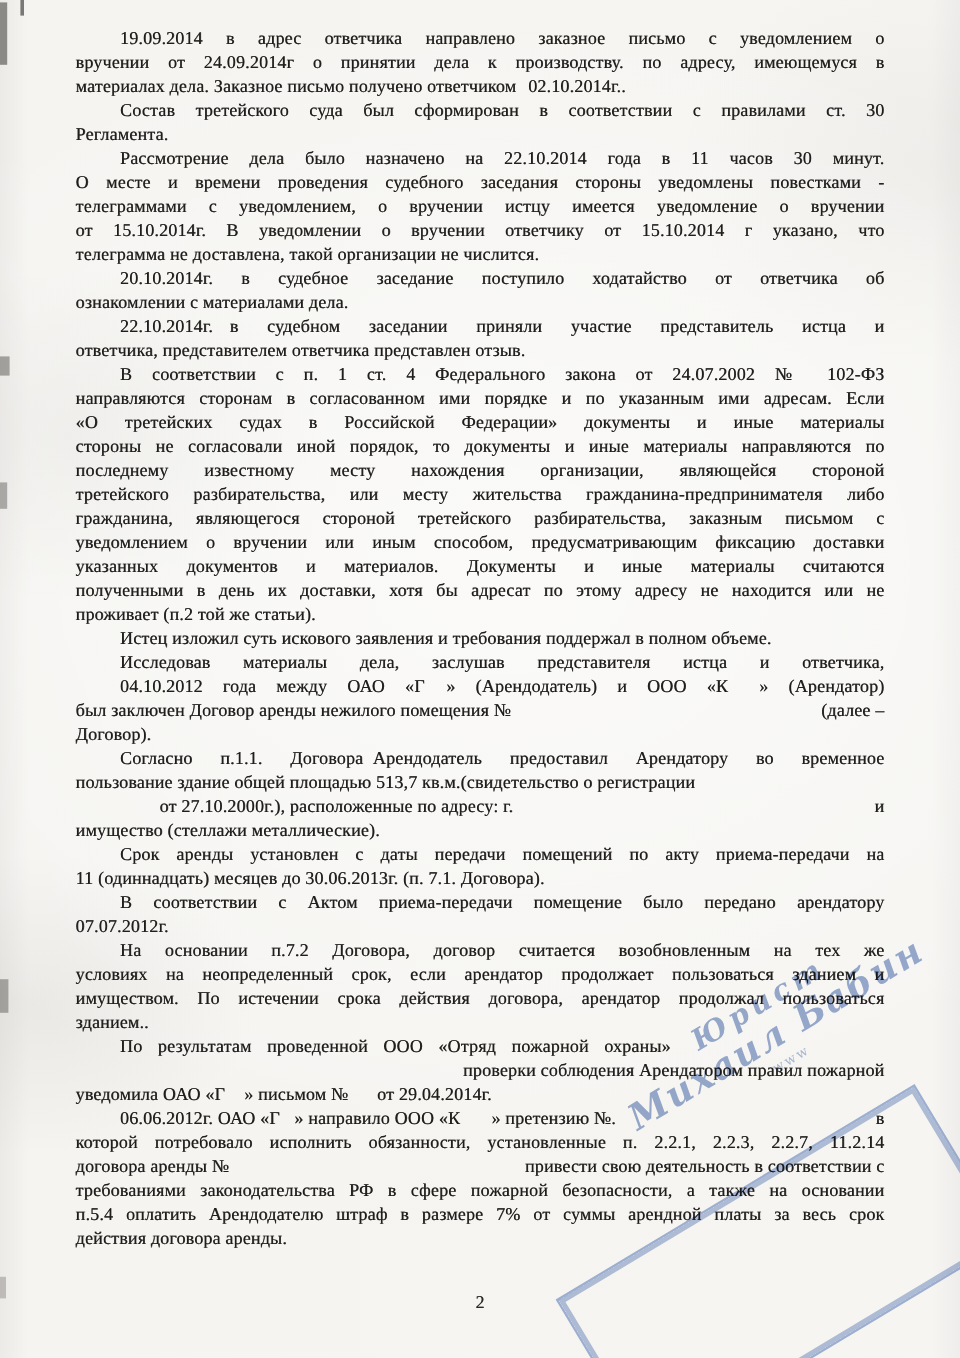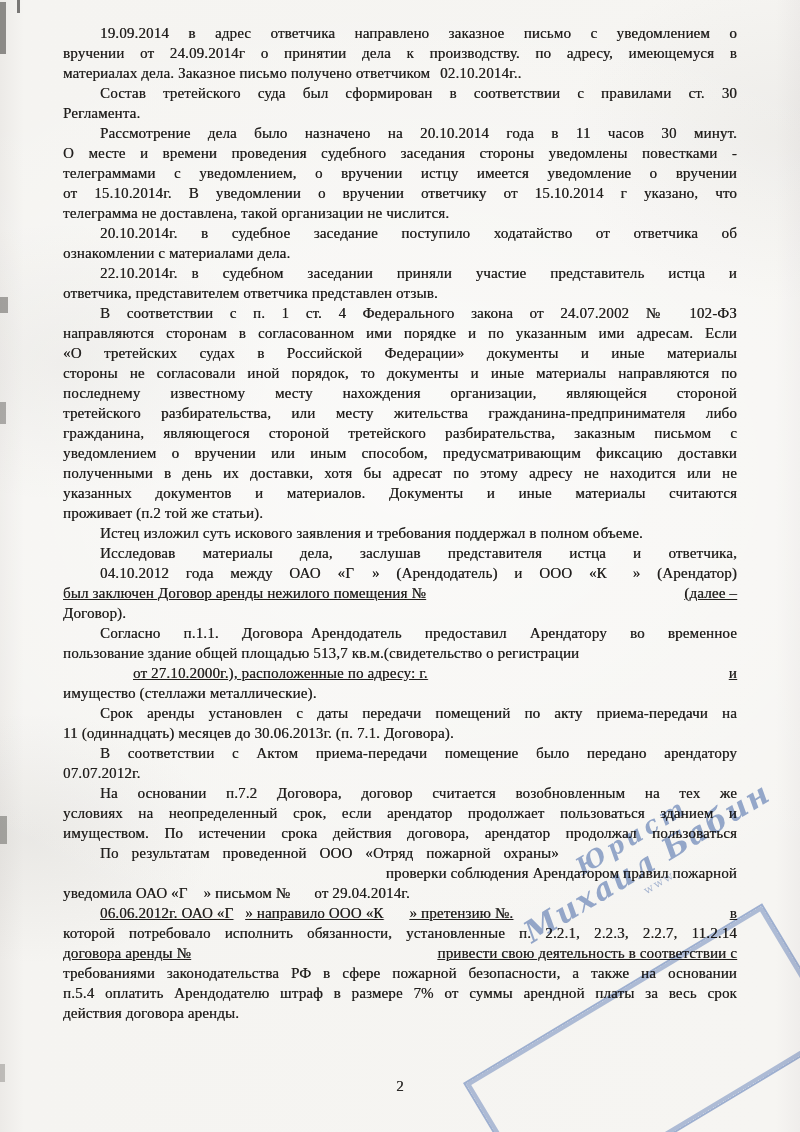--- a/index.html
+++ b/index.html
@@ -18,21 +18,21 @@
   }
   .textblock{
     position:absolute;left:63px;top:23px;width:674px;
     font-size:15px;letter-spacing:.15px;
     text-shadow:.3px 0 0 rgba(32,30,28,.75);
   }
   .ln{height:20px;line-height:20px;white-space:normal;}
   .ln.j{text-align:justify;text-align-last:justify;}
   .ln.l{text-align:left;}
   .ln.r{text-align:right;}
-  .ln.s{display:flex;justify-content:space-between;align-items:baseline;text-decoration:underline;}
+  .ln.s{display:flex;justify-content:space-between;align-items:baseline;}
   .ln.ind{text-indent:37px;}
   .ln.s.ind{text-indent:0;padding-left:37px;}
   .gap{display:inline-block;height:1px;}
   .page-number{
     position:absolute;left:0;top:1078px;width:800px;text-align:center;
     font-size:15px;color:#2a2826;text-shadow:.3px 0 0 rgba(32,30,28,.7);
   }
   
   .stamp-border{
     position:absolute;left:463px;top:1083px;width:345px;height:148px;
@@ -64,39 +64,39 @@
 <body>
 
 <div class="page">
 
   <div class="textblock">
       <div class="ln j ind">19.09.2014 в адрес ответчика направлено заказное письмо с уведомлением о</div>
       <div class="ln j">вручении от 24.09.2014г о принятии дела к производству. по адресу, имеющемуся в</div>
       <div class="ln l">материалах дела. Заказное письмо получено ответчиком <span class="gap" style="width: 6px;"></span>02.10.2014г..</div>
       <div class="ln j ind">Состав третейского суда был сформирован в соответствии с правилами ст. 30</div>
       <div class="ln l">Регламента.</div>
-      <div class="ln j ind">Рассмотрение дела было назначено на 20.10.2014 года в 11 часов 30 минут.</div>
+      <div class="ln j ind">Рассмотрение дела было назначено на 22.10.2014 года в 11 часов 30 минут.</div>
       <div class="ln j">О месте и времени проведения судебного заседания стороны уведомлены повестками -</div>
       <div class="ln j">телеграммами с уведомлением, о вручении истцу имеется уведомление о вручении</div>
       <div class="ln j">от 15.10.2014г. В уведомлении о вручении ответчику от 15.10.2014 г указано, что</div>
       <div class="ln l">телеграмма не доставлена, такой организации не числится.</div>
       <div class="ln j ind">20.10.2014г. в судебное заседание поступило ходатайство от ответчика об</div>
       <div class="ln l">ознакомлении с материалами дела.</div>
       <div class="ln j ind">22.10.2014г.<span class="gap" style="width: 14px;"></span>в судебном заседании приняли участие представитель истца и</div>
       <div class="ln l">ответчика, представителем ответчика представлен отзыв.</div>
       <div class="ln j ind">В соответствии с п. 1 ст. 4 Федерального закона от 24.07.2002 № 102-ФЗ</div>
       <div class="ln j">направляются сторонам в согласованном ими порядке и по указанным ими адресам. Если</div>
       <div class="ln j">«О третейских судах в Российской Федерации» документы и иные материалы</div>
       <div class="ln j">стороны не согласовали иной порядок, то документы и иные материалы направляются по</div>
       <div class="ln j">последнему известному месту нахождения организации, являющейся стороной</div>
       <div class="ln j">третейского разбирательства, или месту жительства гражданина-предпринимателя либо</div>
       <div class="ln j">гражданина, являющегося стороной третейского разбирательства, заказным письмом с</div>
       <div class="ln j">уведомлением о вручении или иным способом, предусматривающим фиксацию доставки</div>
+      <div class="ln j">указанных документов и материалов. Документы и иные материалы считаются</div>
       <div class="ln j">полученными в день их доставки, хотя бы адресат по этому адресу не находится или не</div>
-      <div class="ln j">указанных документов и материалов. Документы и иные материалы считаются</div>
       <div class="ln l">проживает (п.2 той же статьи).</div>
       <div class="ln l ind">Истец изложил суть искового заявления и требования поддержал в полном объеме.</div>
       <div class="ln j ind">Исследовав материалы дела, заслушав представителя истца и ответчика,</div>
       <div class="ln j ind">04.10.2012 года между ОАО «Г<span class="gap" style="width: 18px;"></span>» (Арендодатель) и ООО «К<span class="gap" style="width: 26px;"></span>» (Арендатор)</div>
       <div class="ln s">
         <span class="cell">был заключен Договор аренды нежилого помещения №</span>
         <span class="cell">(далее –</span>
       </div>
       <div class="ln l">Договор).</div>
       <div class="ln j ind">Согласно п.1.1. Договора<span class="gap" style="width: 8px;"></span>Арендодатель предоставил Арендатору во временное</div>
@@ -106,20 +106,21 @@
         <span class="cell">и</span>
       </div>
       <div class="ln l">имущество (стеллажи металлические).</div>
       <div class="ln j ind">Срок аренды установлен с даты передачи помещений по акту приема-передачи на</div>
       <div class="ln l">11 (одиннадцать) месяцев до 30.06.2013г. (п. 7.1. Договора).</div>
       <div class="ln j ind">В соответствии с Актом приема-передачи помещение было передано арендатору</div>
       <div class="ln l">07.07.2012г.</div>
       <div class="ln j ind">На основании п.7.2 Договора, договор считается возобновленным на тех же</div>
       <div class="ln j">условиях на неопределенный срок, если арендатор продолжает пользоваться зданием и</div>
       <div class="ln j">имуществом. По истечении срока действия договора, арендатор продолжал пользоваться</div>
+      <div class="ln l">зданием..</div>
       <div class="ln l ind" style="word-spacing: 9px;">По результатам проведенной ООО «Отряд пожарной охраны»</div>
       <div class="ln r">проверки соблюдения Арендатором правил пожарной</div>
       <div class="ln l">уведомила ОАО «Г<span class="gap" style="width: 16px;"></span>» письмом №<span class="gap" style="width: 24px;"></span>от 29.04.2014г.</div>
       <div class="ln s ind">
         <span class="cell">06.06.2012г. ОАО «Г<span class="gap" style="width: 12px;"></span>» направило ООО «К<span class="gap" style="width: 26px;"></span>» претензию №.</span>
         <span class="cell">в</span>
       </div>
       <div class="ln j">которой потребовало исполнить обязанности, установленные п. 2.2.1, 2.2.3, 2.2.7, 11.2.14</div>
       <div class="ln s">
         <span class="cell">договора аренды №</span>

